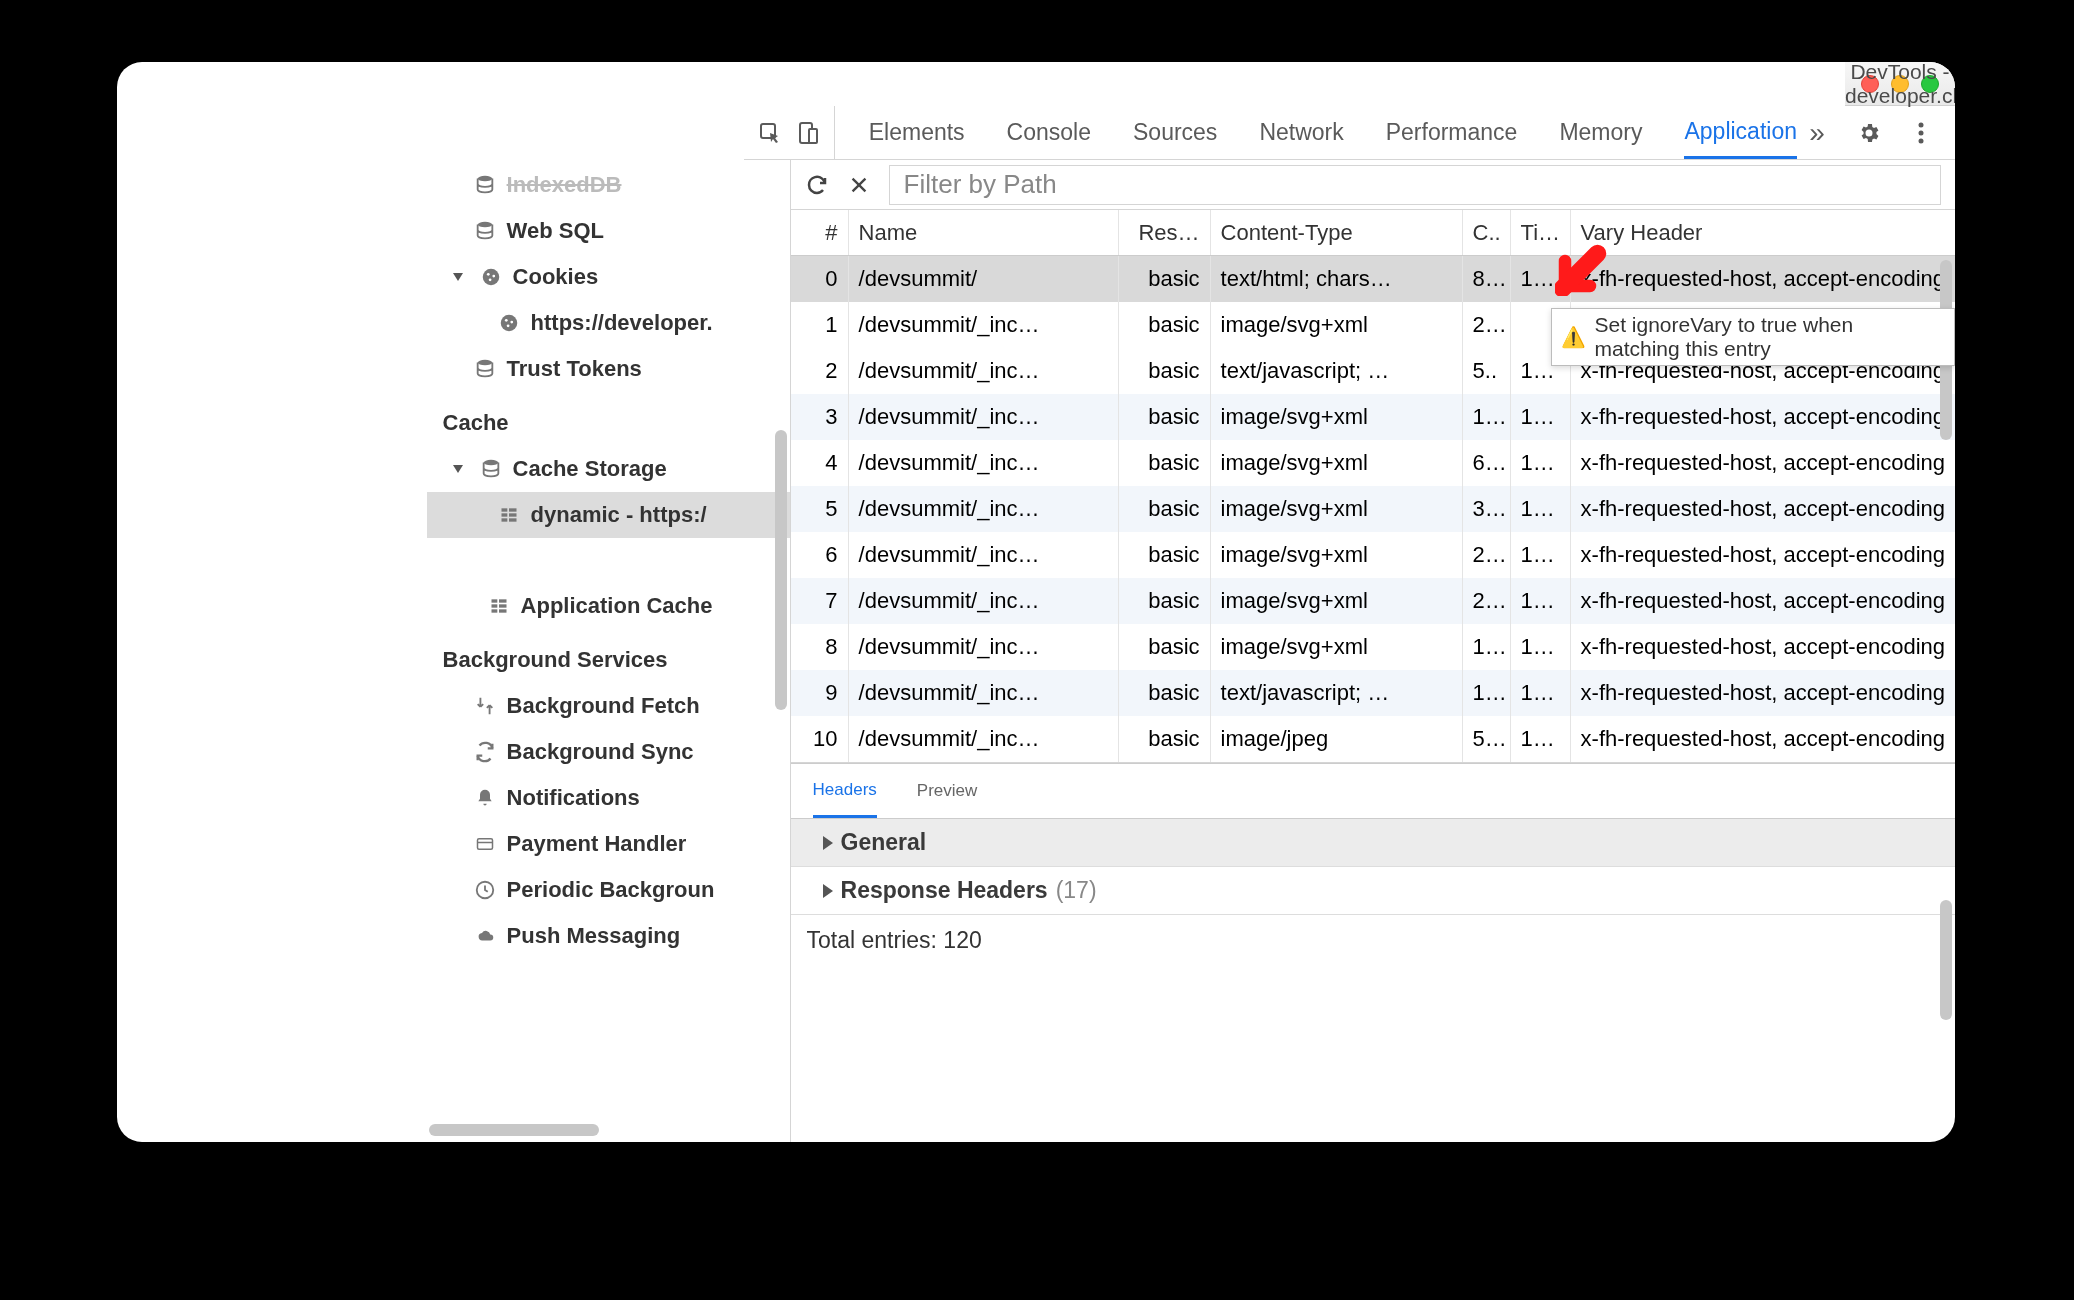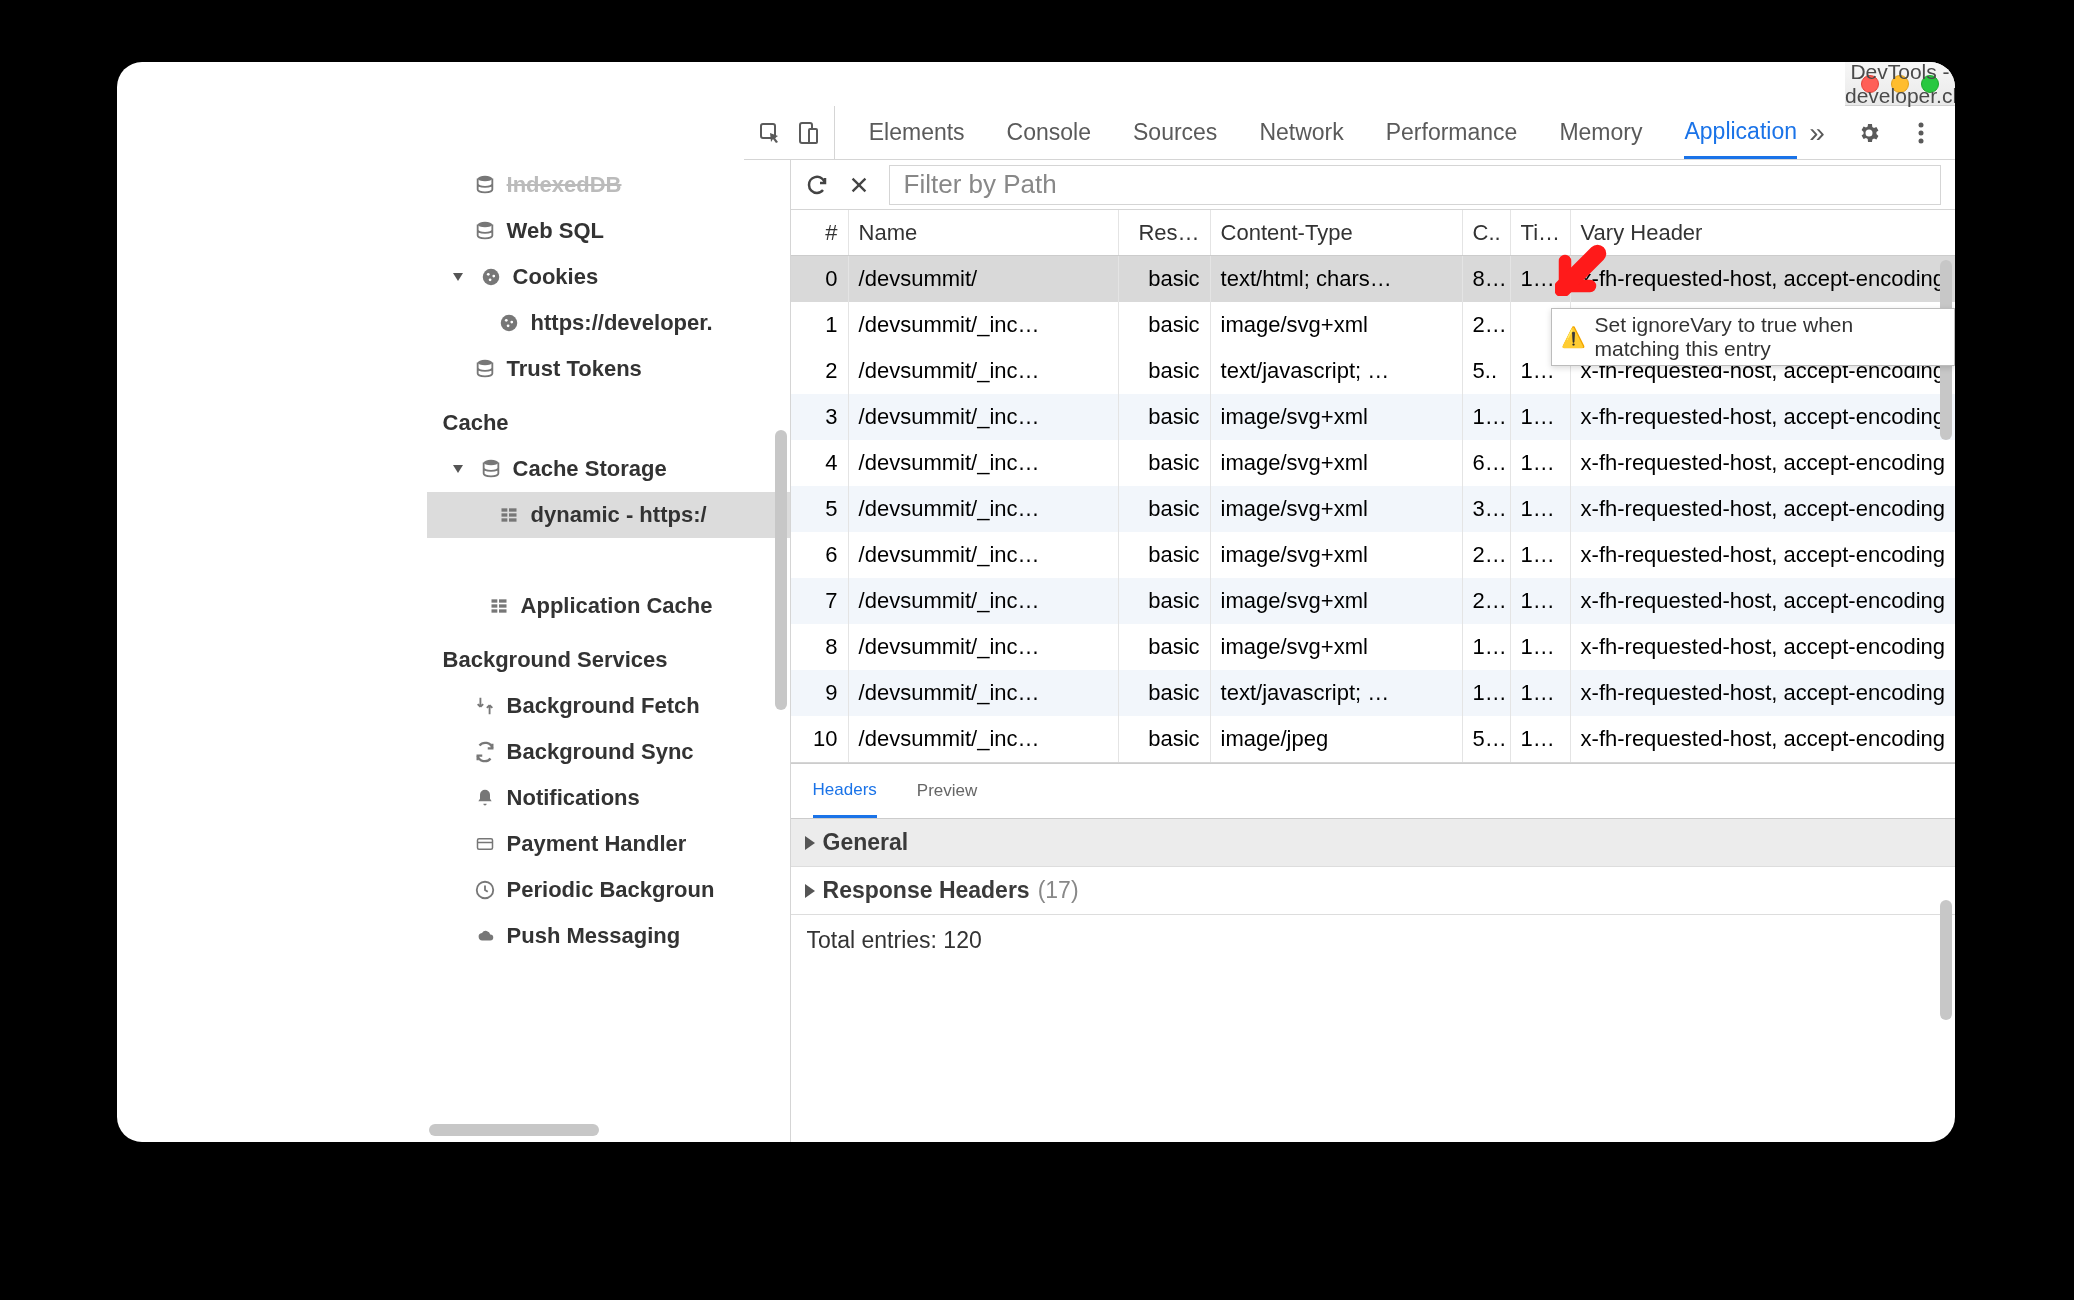--- a/index.html
+++ b/index.html
@@ -100,21 +100,21 @@
   }
   .warn-icon { color:#d9a400; font-size:20px; }
   .arrow {
     position:absolute; top:-20px; right:340px; z-index:6;
     font-size:64px; color:#ff1a1a; font-weight:bold;
     transform: rotate(0deg);
   }
   .detail-tabs { height:56px; border-top:1px solid #ccc; border-bottom:1px solid #ccc; display:flex; align-items:center; gap:40px; padding-left:22px; font-size:17px;}
   .dtab { color:#666; cursor:pointer; height:100%; display:flex; align-items:center;}
   .dtab.active { color:#1a73e8; border-bottom:3px solid #1a73e8; font-weight:500;}
-  .section { height:48px; background:#ececec; border-bottom:1px solid #ddd; display:flex; align-items:center; padding-left:14px; font-size:23px; font-weight:600; color:#3a3a3a; gap:8px;}
+  .section { height:48px; background:#ececec; border-bottom:1px solid #ddd; display:flex; align-items:center; padding-left:32px; font-size:23px; font-weight:600; color:#3a3a3a; gap:8px;}
   .section.light { background:#fff; }
   .tri { display:inline-block; width:0; height:0; border-top:7px solid transparent; border-bottom:7px solid transparent; border-left:10px solid #555;}
   .footer { padding:12px 16px; font-size:23px; color:#333; }
   .main-scroll-v { position:absolute; top:100px; right:3px; width:12px; height:180px; background:#c7c7c7; border-radius:7px; }
   .main-scroll-v2 { position:absolute; top:740px; right:3px; width:12px; height:120px; background:#c7c7c7; border-radius:7px; }
   .ico { display:inline-flex; width:24px; height:24px; align-items:center; justify-content:center; color:#5a5a5a;}
   svg { display:block; }
   .count-grey { color:#888; font-weight:500;}
 </style>
 </head>

